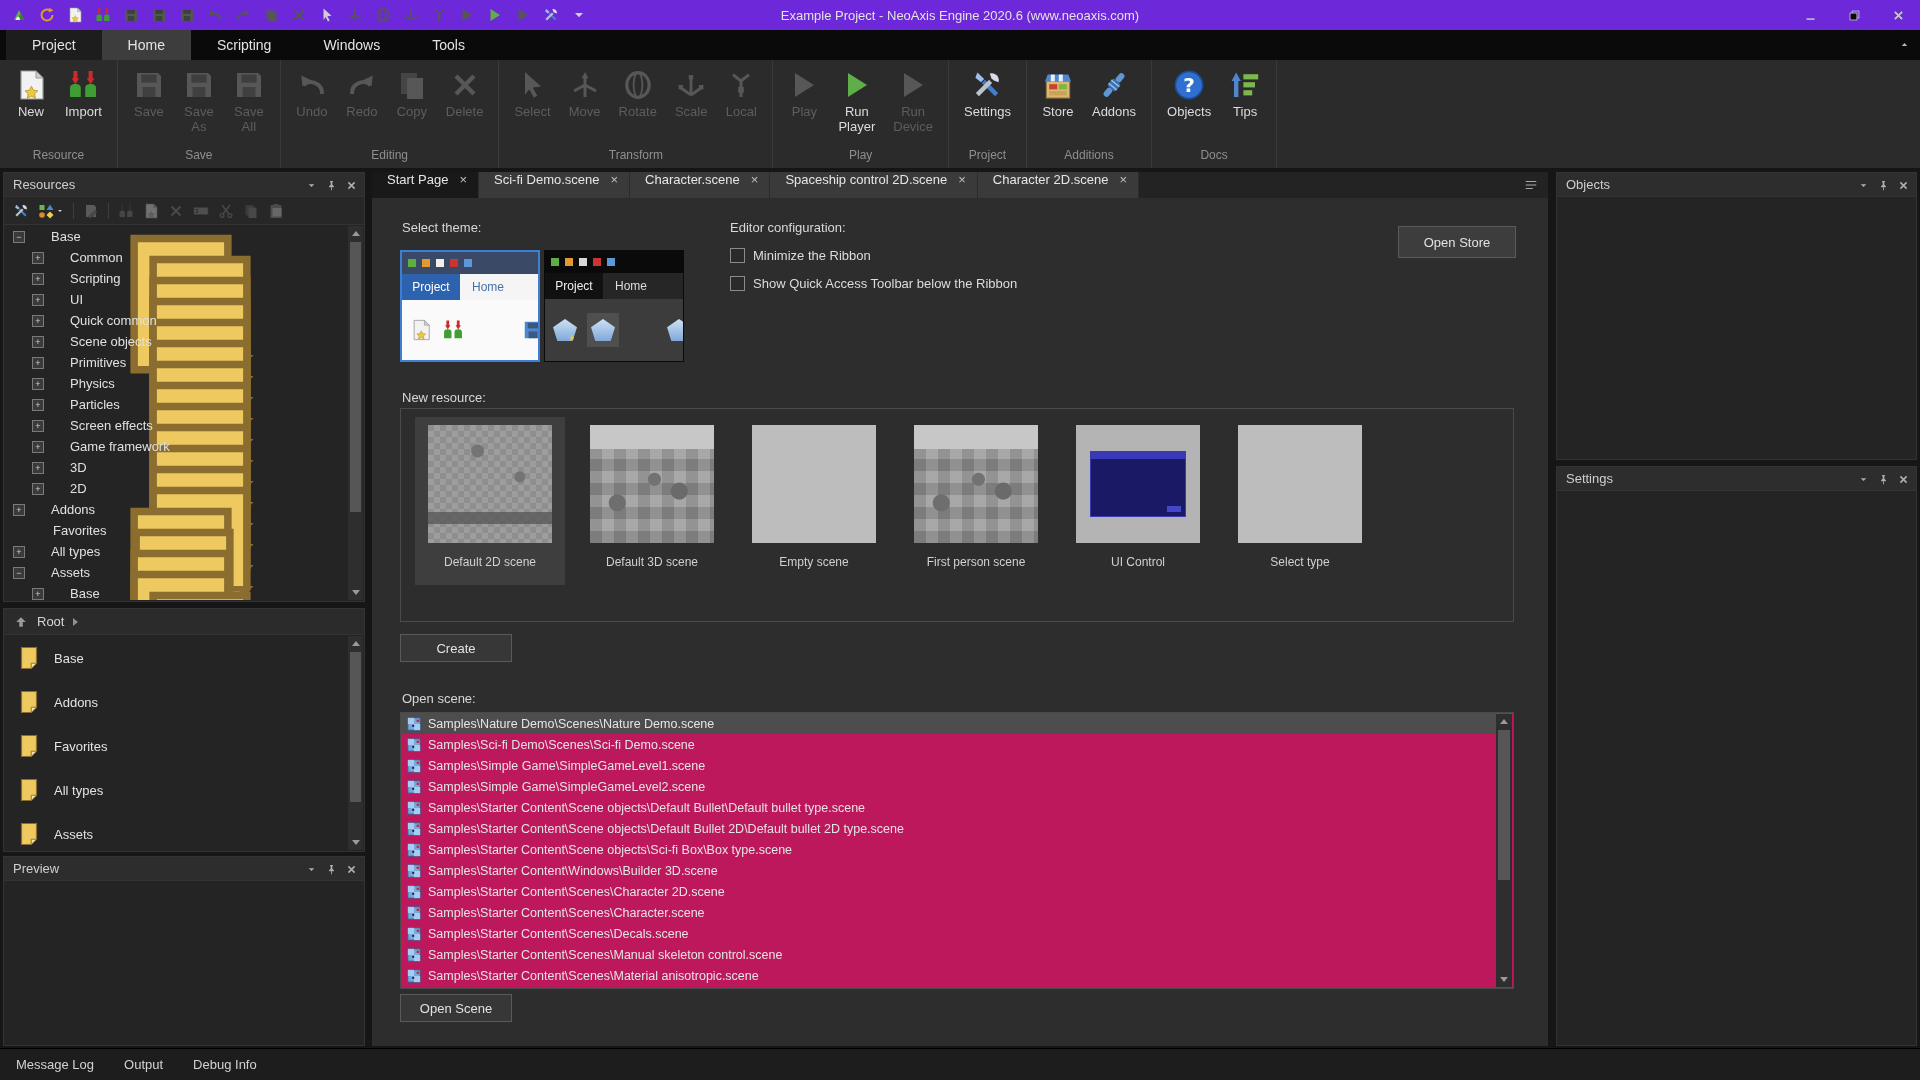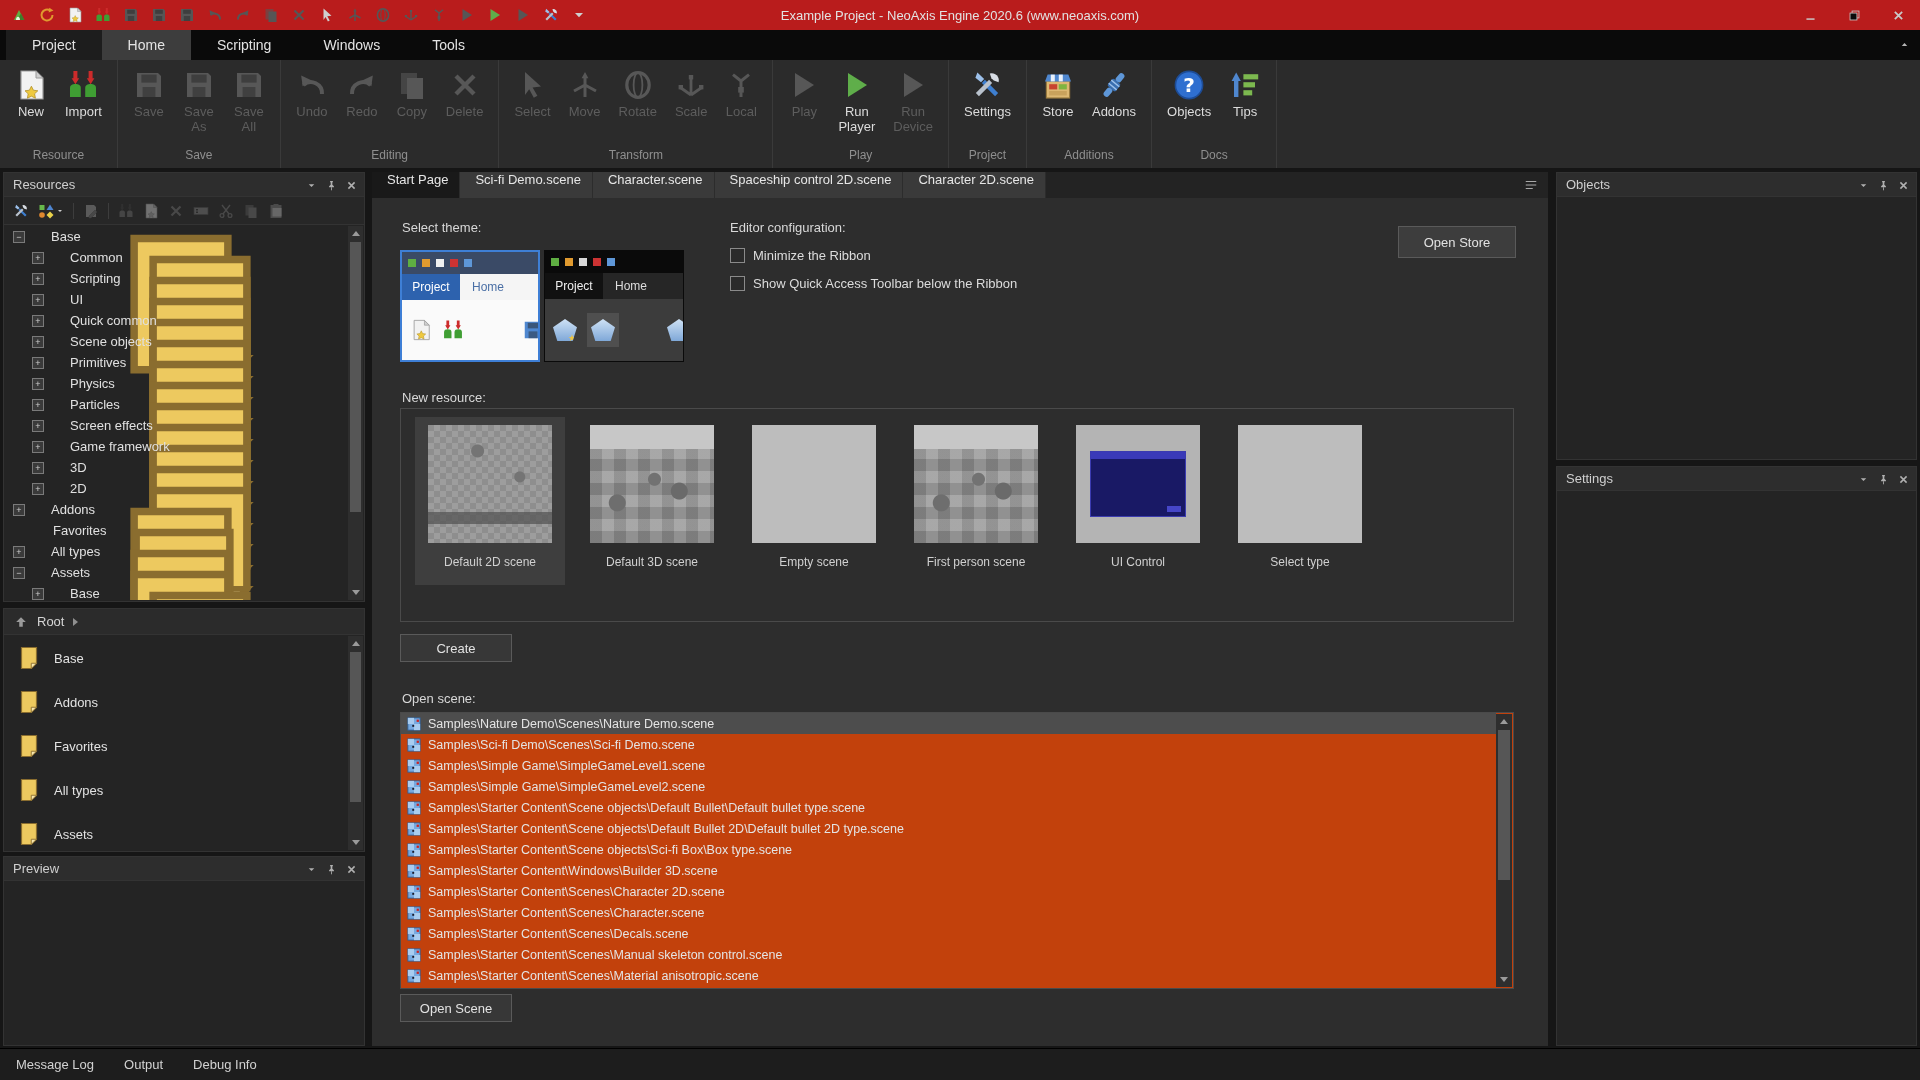--- a/index.html
+++ b/index.html
@@ -1,21 +1,21 @@
 <!DOCTYPE html>
 <html><head>
 <meta charset="utf-8">
 <style>
 * { box-sizing: border-box; margin:0; padding:0; }
 html,body { width:1920px; height:1080px; overflow:hidden; background:#101010;
   font-family:"Liberation Sans", sans-serif; }
 .app { position:relative; width:1920px; height:1080px; background:#161616; color:#ddd; }
 
 
-.titlebar { position:absolute; left:0; top:0; width:100%; height:30px; background:#b91c1c; }
+.titlebar { position:absolute; left:0; top:0; width:100%; height:30px; background:#6d28d9; }
 .qa { position:absolute; left:10px; top:0; height:30px; display:flex; align-items:center; gap:11px; }
 .qa-btn { width:17px; height:17px; display:flex; align-items:center; justify-content:center; }
 .qa-btn .ic { width:16px; height:16px; }
 .title-text { position:absolute; left:0; right:0; top:0; height:30px; display:flex; align-items:center;
   justify-content:center; font-size:13px; color:#e2e2e2; pointer-events:none; }
 .win-controls { position:absolute; right:0; top:0; height:30px; display:flex; }
 .wc { width:44px; height:30px; display:flex; align-items:center; justify-content:center; color:#c9c9c9; }
 .wc .ic { width:13px; height:13px; }
 
 
@@ -80,21 +80,21 @@
   align-items:center; gap:9px; padding:0 10px; font-size:13px; color:#d5d5d5; }
 .root-hdr .ic { width:14px; height:14px; }
 .bc-arrow { width:0; height:0; border:4px solid transparent; border-left:5px solid #8f8f8f; }
 .root-list { position:absolute; top:27px; left:1px; right:17px; bottom:1px; overflow:hidden; }
 .rootrow { height:44px; display:flex; align-items:center; gap:13px; padding-left:12px; font-size:13px; color:#e2e2e2; }
 .rootrow .ic { width:24px; height:28px; }
 
 
 .tabbar { position:absolute; left:372px; top:172px; width:1176px; height:26px; background:#232323; display:flex; }
 .dtab { display:flex; align-items:center; gap:11px; padding:0 11px 12px 15px; font-size:13px;
-  color:#e6e6e6; background:#3a3a3a; border-right:1px solid #2c2c2c;flex-direction:column; }
+  color:#e6e6e6; background:#3a3a3a; border-right:1px solid #2c2c2c; }
 .dtab.active { background:#191919; }
 .dtab-x { font-size:13px; color:#c0c0c0; }
 .tabbar-menu { margin-left:auto; align-self:center; margin-right:10px; color:#a8a8a8; }
 .tabbar-menu .ic { width:14px; height:14px; }
 
 
 .main { position:absolute; left:372px; top:198px; width:1176px; height:848px; background:#2d2d2d; }
 .sp-label { position:absolute; font-size:13px; color:#d8d8d8; }
 
 .theme-thumb { position:absolute; top:52px; width:140px; height:112px; display:flex; flex-direction:column; overflow:hidden; }
@@ -143,21 +143,21 @@
     radial-gradient(circle at 52% 46%, #727272 6px, transparent 7px),
     radial-gradient(circle at 72% 56%, #6a6a6a 8px, transparent 9px),
     linear-gradient(#c7c7c7 24px, transparent 24px),
     repeating-linear-gradient(0deg, rgba(0,0,0,.09) 0, rgba(0,0,0,.09) 12px, rgba(255,255,255,.09) 12px, rgba(255,255,255,.09) 24px),
     repeating-linear-gradient(90deg, rgba(0,0,0,.09) 0, rgba(0,0,0,.09) 12px, rgba(255,255,255,.09) 12px, rgba(255,255,255,.09) 24px); }
 .t-ui { background:#b4b4b4; }
 .uiwin { position:absolute; left:14px; top:26px; width:96px; height:66px; background:#191965; border:1px solid #3b3bb0; }
 .uibar { height:7px; background:#3a3ab8; }
 .uibtn { position:absolute; right:4px; bottom:4px; width:14px; height:6px; background:#4646c8; }
 
-.scenebox { position:absolute; left:28px; top:514px; width:1114px; height:277px; background:#c2410c; border:1px solid #4a4a4a; }
+.scenebox { position:absolute; left:28px; top:514px; width:1114px; height:277px; background:#be185d; border:1px solid #4a4a4a; }
 .srow { height:21px; display:flex; align-items:center; gap:7px; padding-left:6px; font-size:12.5px;
   color:#e4e4e4; width:calc(100% - 17px); }
 .srow.sel { background:#4d4d4d; }
 .srow .ic { width:14px; height:14px; flex:none; }
 
 
 .statusbar { position:absolute; left:0; top:1048px; width:100%; height:32px; background:#1d1d1d;
   border-top:1px solid #000; display:flex; align-items:center; gap:30px; padding-left:16px; }
 .sb-item { font-size:13px; color:#d2d2d2; }
 

